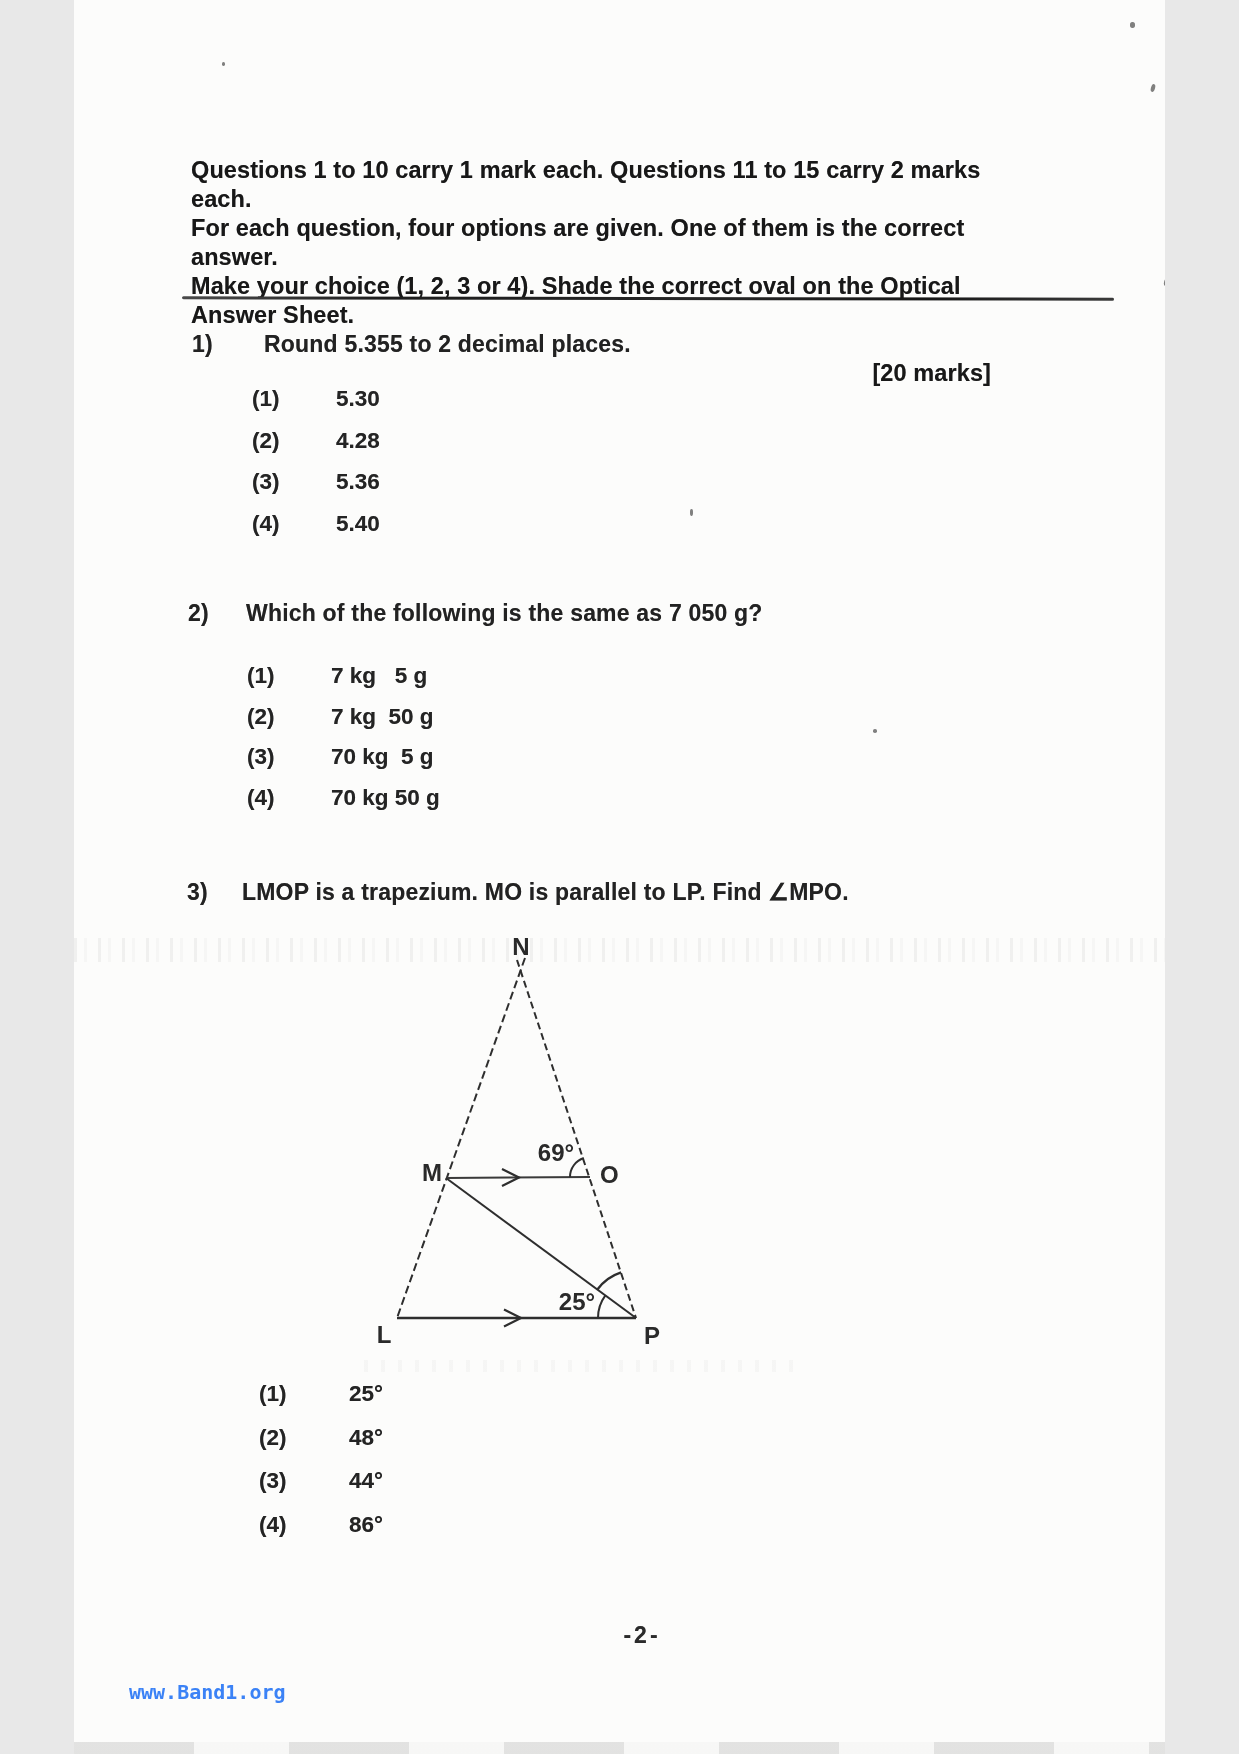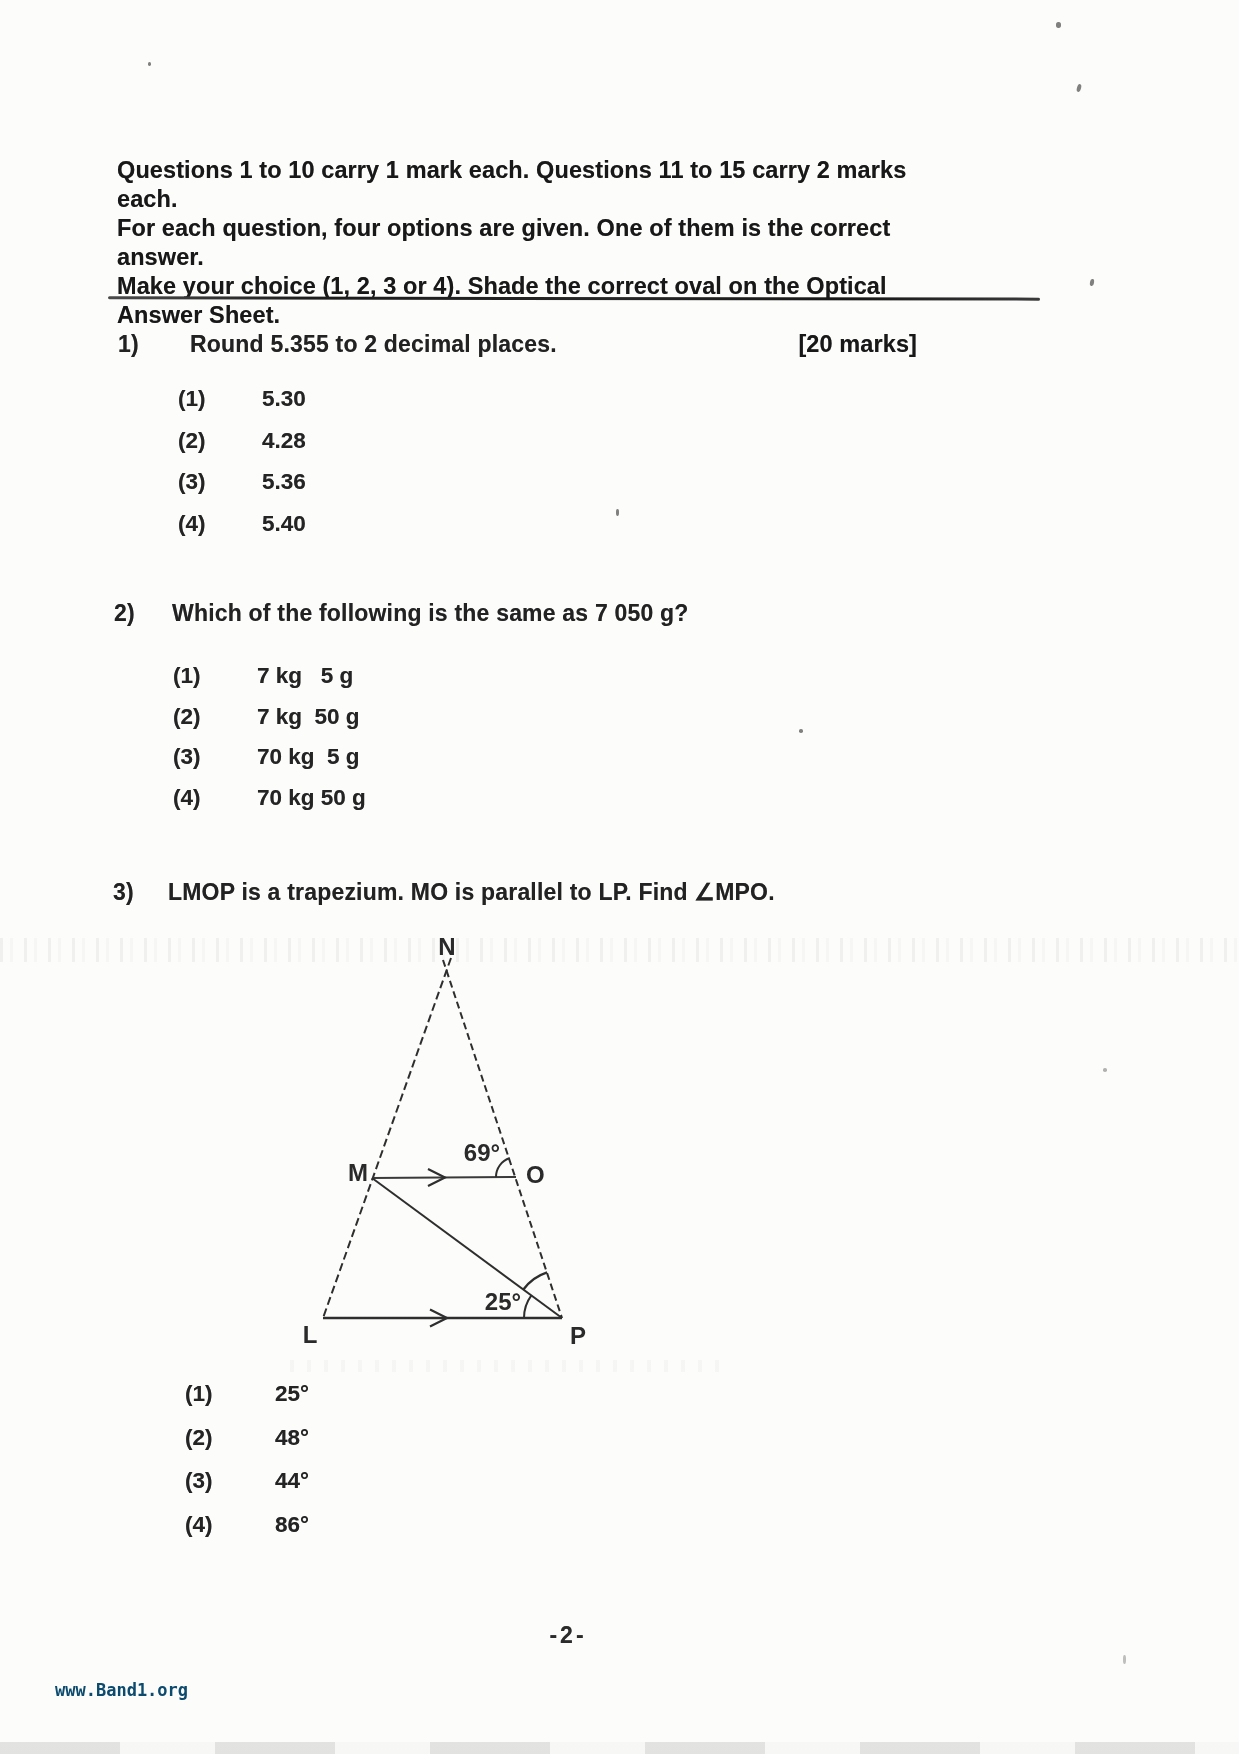--- a/index.html
+++ b/index.html
@@ -1,34 +1,34 @@
 <!DOCTYPE html>
 <html><head>
 <meta charset="utf-8">
 <style>
   * { margin:0; padding:0; box-sizing:border-box; }
   html,body { background:#e8e8e8; }
   .page {
     position:relative;
-    width:1239px; height:1754px;
+    width:1091px; height:1754px;
     margin:0 auto;
     background:#fcfcfb;
     overflow:hidden;
     font-family:"Liberation Sans", sans-serif;
     color:#1d1d1d;
   }
   
   .header {
     position:absolute; left:117px; top:156px; width:800px;
     font-size:23.5px; line-height:29px; font-weight:700;
     color:#181818;
     letter-spacing:.1px;
     text-shadow:0 0 .5px rgba(0,0,0,.45);
   }
-  .header .marks { text-align:right; }
+  .header .marks { text-align:right;margin-top:29px; }
   
   .rule {
     position:absolute; left:108px; top:297px; width:932px; height:3px;
     background:linear-gradient(90deg,#4a4a4a,#1c1c1c 22%,#262626 55%,#161616 80%,#3a3a3a);
     border-radius:2px;
     transform:rotate(.08deg);
   }
   
   .qline {
     position:absolute; display:flex;
@@ -55,21 +55,21 @@
   
   .page-number {
     position:absolute; left:533px; top:1622px; width:70px;
     text-align:center; font-size:23px; font-weight:600;
     letter-spacing:3px; color:#2b2b2b;
     text-shadow:0 0 .4px rgba(0,0,0,.4);
   }
   .site-url {
     position:absolute; left:55px; top:1680px;
     font-family:"DejaVu Sans Mono", monospace;
-    font-size:17px; font-weight:600; color:#0c4a6e;
+    font-size:20px; font-weight:600; color:#3b82f6;
   }
   
   .band { position:absolute; pointer-events:none; }
   .band-n {
     left:0; top:938px; width:1239px; height:24px;
     background:repeating-linear-gradient(90deg,
       rgba(70,70,70,.10) 0 3px, rgba(0,0,0,0) 3px 10px,
       rgba(70,70,70,.05) 10px 13px, rgba(0,0,0,0) 13px 24px);
     opacity:.65;
   }

